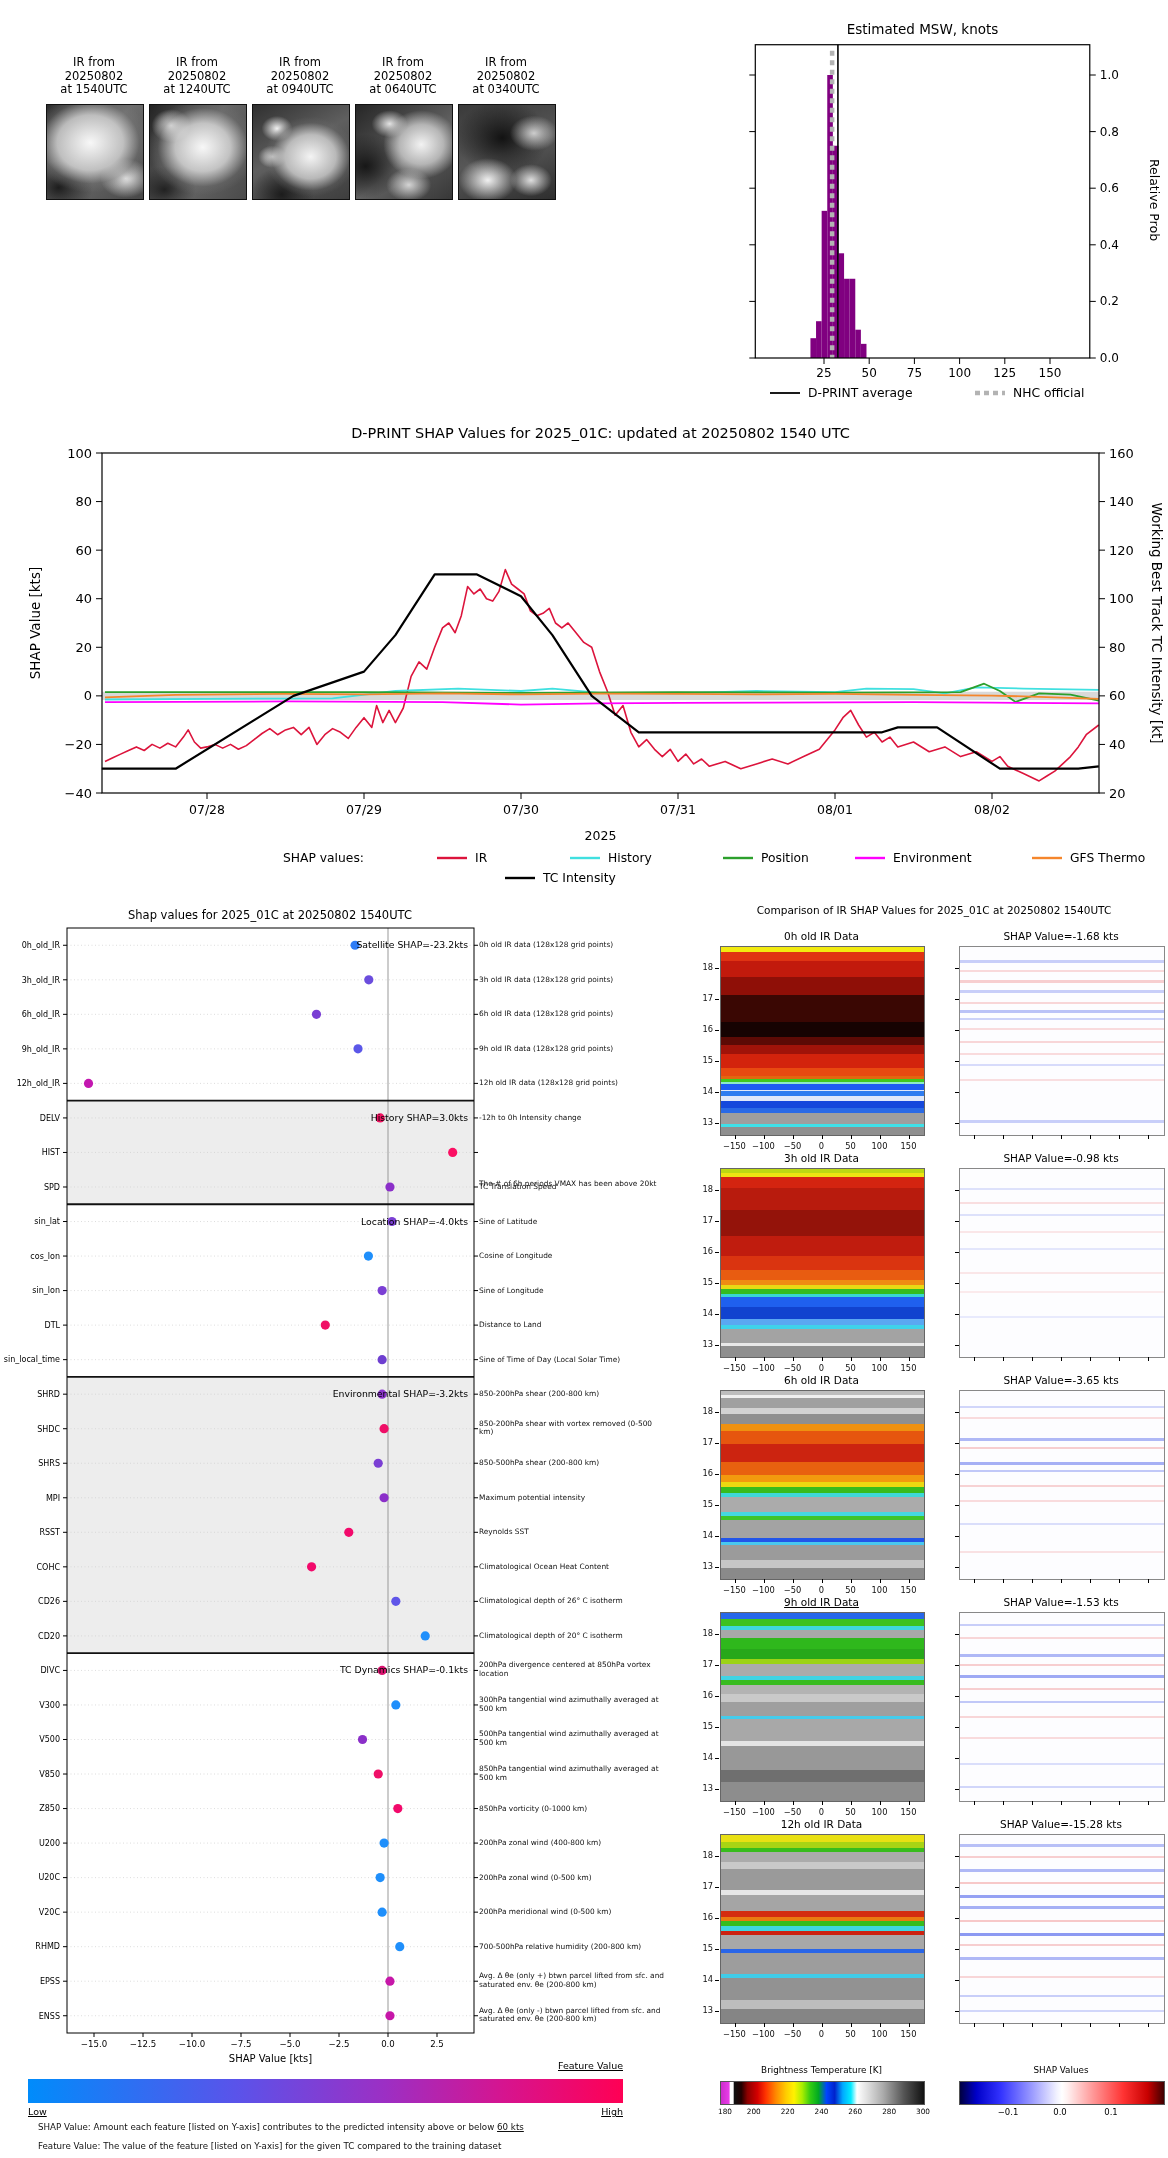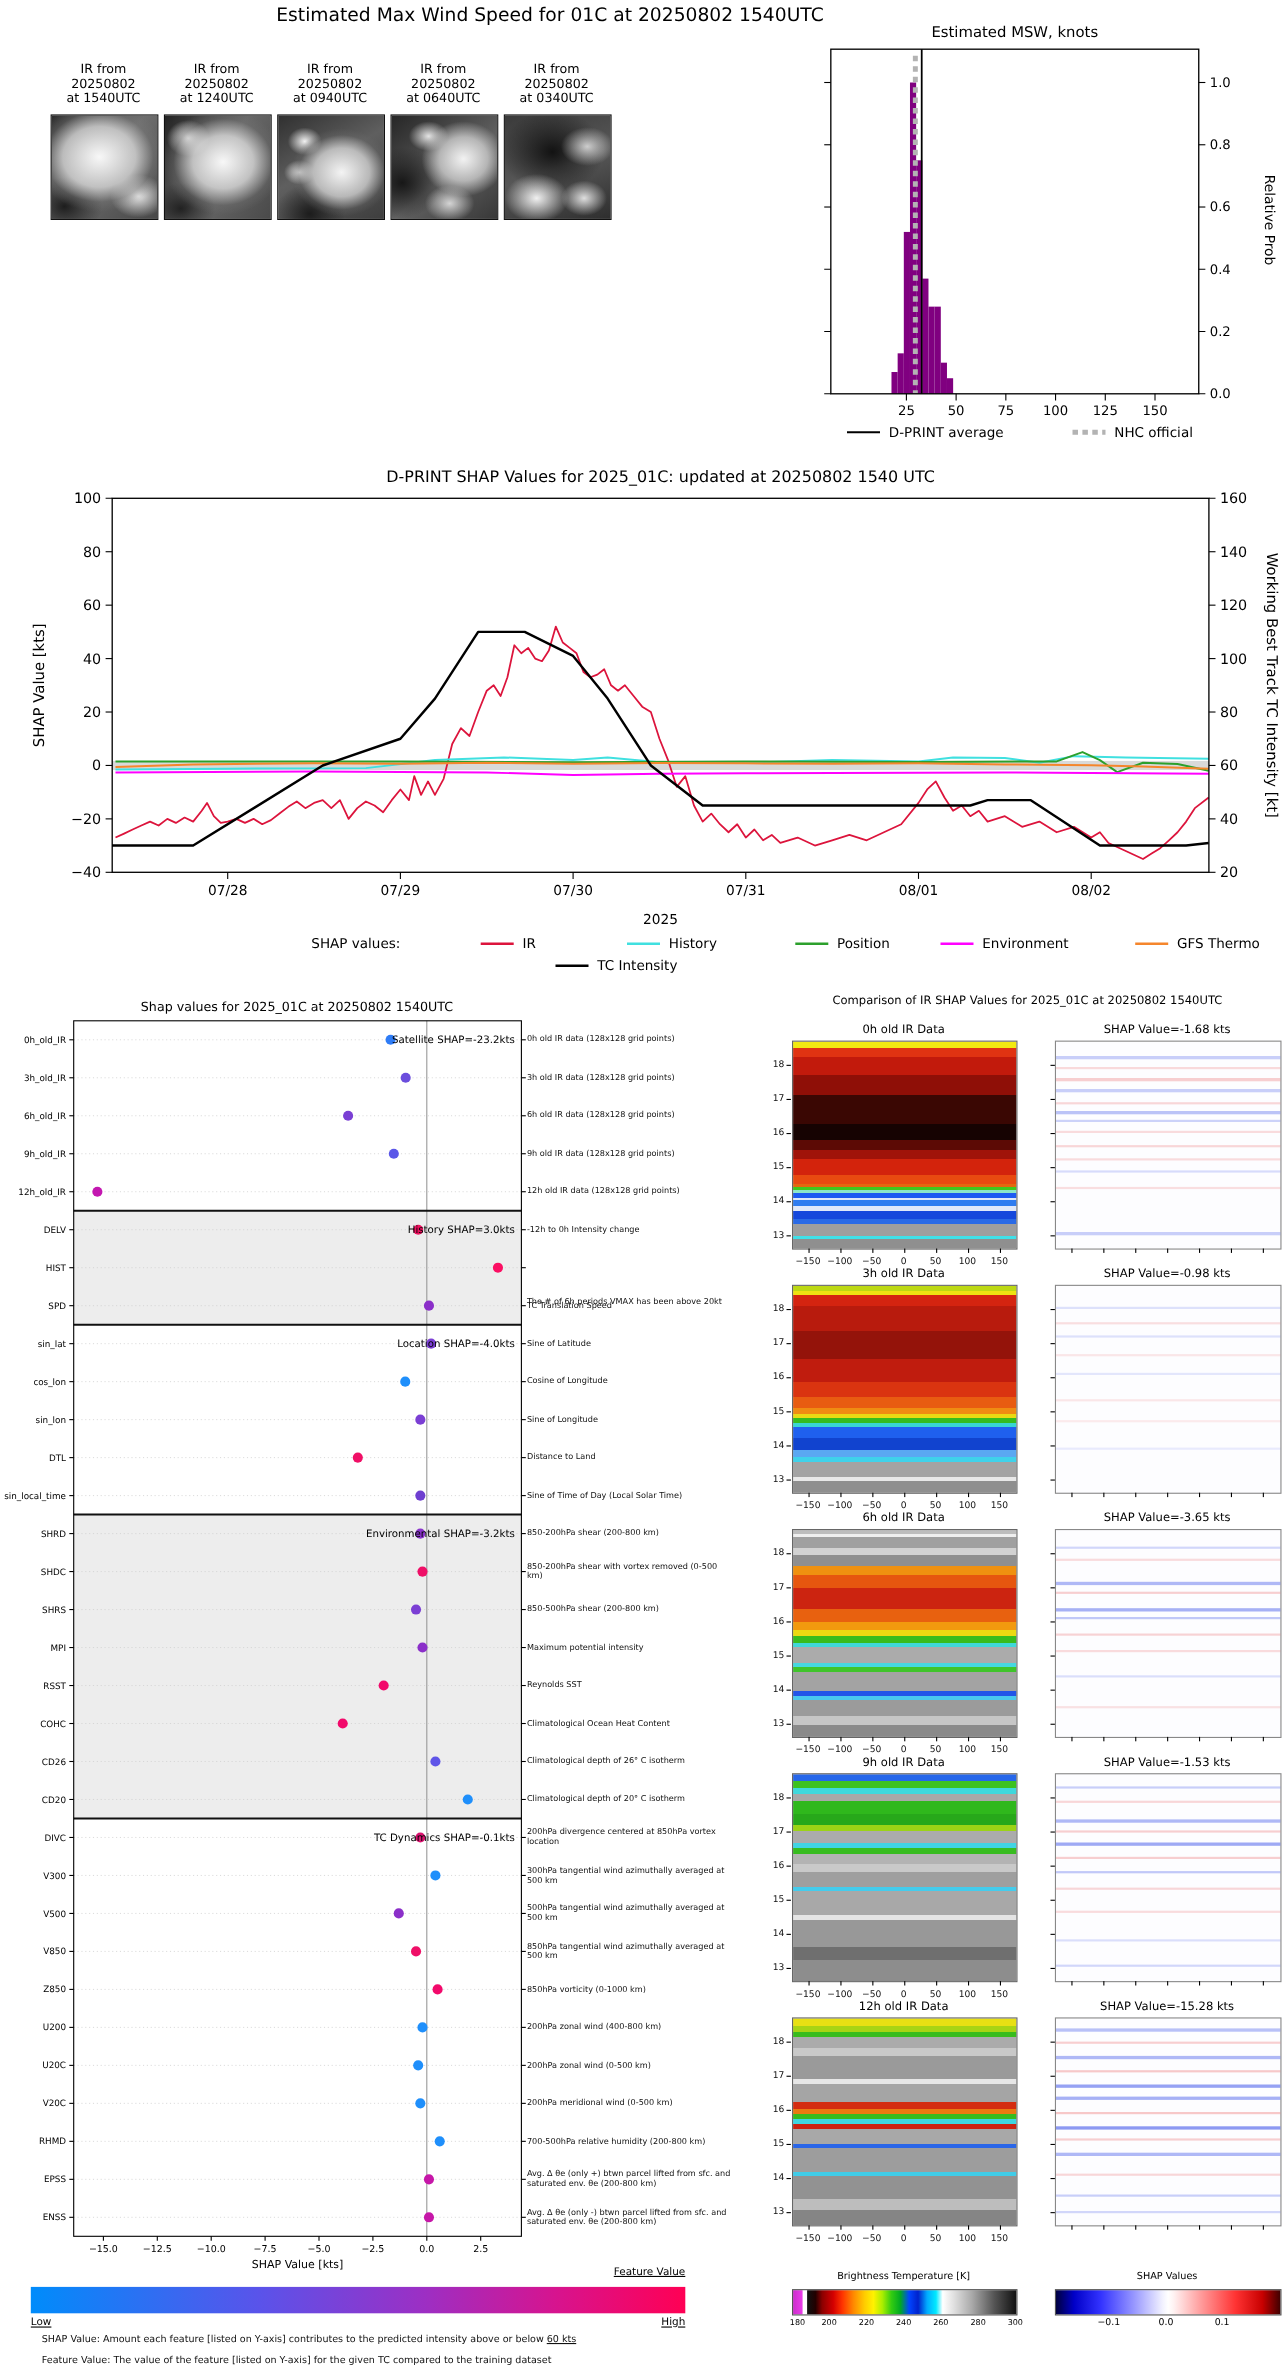--- a/index.html
+++ b/index.html
@@ -20,21 +20,20 @@
   .desc{font-size:7.4px;line-height:8.6px;color:#111;}
   .cb-label{font-size:9.5px;text-decoration:underline;}
   .foot{font-size:8.7px;color:#111;}
   .ul{text-decoration:underline;}
   .tickl{font-size:8.3px;color:#111;}
 </style>
 </head>
 <body>
 
 <div id="root">
-  <div class="abs page-title">Estimated Max Wind Speed for 01C at 20250802 1540UTC</div>
   <div id="ir-row" class="abs" style="left:0;top:54px;width:700px;height:160px;text-decoration:underline;">
       <div class="abs ir-label" style="left: 34px; top: 2px; width: 120px;">
         <div>IR from</div>
         <div>20250802</div>
         <div>at 1540UTC</div>
       </div>
       <div class="abs ir-img ir0" style="left: 46px; top: 50px;"></div>
       <div class="abs ir-label" style="left: 137px; top: 2px; width: 120px;">
         <div>IR from</div>
         <div>20250802</div>
@@ -577,21 +576,21 @@
       <div class="abs tickl" style="left: 107.5px; top: 695px; width: 28px; text-align: center;">0</div>
       <div class="abs" style="left: 150.5px; top: 689px; width: 1px; height: 4px; background: rgb(0, 0, 0);"></div>
       <div class="abs" style="left: 390.1px; top: 689px; width: 1px; height: 4px; background: rgb(0, 0, 0);"></div>
       <div class="abs tickl" style="left: 136.5px; top: 695px; width: 28px; text-align: center;">50</div>
       <div class="abs" style="left: 179.5px; top: 689px; width: 1px; height: 4px; background: rgb(0, 0, 0);"></div>
       <div class="abs" style="left: 419.3px; top: 689px; width: 1px; height: 4px; background: rgb(0, 0, 0);"></div>
       <div class="abs tickl" style="left: 165.5px; top: 695px; width: 28px; text-align: center;">100</div>
       <div class="abs" style="left: 208.5px; top: 689px; width: 1px; height: 4px; background: rgb(0, 0, 0);"></div>
       <div class="abs" style="left: 448.4px; top: 689px; width: 1px; height: 4px; background: rgb(0, 0, 0);"></div>
       <div class="abs tickl" style="left: 194.5px; top: 695px; width: 28px; text-align: center;">150</div>
-      <div class="abs hm-title" style="left: 20px; top: 706px; width: 203px;">9h old IR Data</div>
+      <div class="abs hm-title" style="left: 20px; top: 706px; width: 203px; text-decoration: underline;">9h old IR Data</div>
       <div class="abs hm-title" style="left: 259px; top: 706px; width: 204px;">SHAP Value=-1.53 kts</div>
       <div class="abs" style="left: 20px; top: 722px; width: 203px; height: 188px; border: 1px solid rgb(102, 102, 102); background: linear-gradient(rgb(39, 103, 234) 0%, rgb(39, 103, 234) 3.01%, rgb(61, 194, 31) 3.01%, rgb(61, 194, 31) 6.83%, rgb(63, 216, 220) 6.83%, rgb(63, 216, 220) 9.29%, rgb(168, 168, 168) 9.29%, rgb(168, 168, 168) 13.11%, rgb(47, 184, 28) 13.11%, rgb(47, 184, 28) 19.26%, rgb(39, 168, 26) 19.26%, rgb(39, 168, 26) 24.73%, rgb(156, 211, 21) 24.73%, rgb(156, 211, 21) 27.19%, rgb(171, 171, 171) 27.19%, rgb(171, 171, 171) 33.33%, rgb(64, 212, 228) 33.33%, rgb(64, 212, 228) 35.52%, rgb(56, 188, 32) 35.52%, rgb(56, 188, 32) 38.52%, rgb(179, 179, 179) 38.52%, rgb(179, 179, 179) 43.31%, rgb(201, 201, 201) 43.31%, rgb(201, 201, 201) 47.13%, rgb(159, 159, 159) 47.13%, rgb(159, 159, 159) 54.64%, rgb(68, 204, 236) 54.64%, rgb(68, 204, 236) 56.56%, rgb(168, 168, 168) 56.56%, rgb(168, 168, 168) 68.17%, rgb(228, 228, 228) 68.17%, rgb(228, 228, 228) 70.63%, rgb(152, 152, 152) 70.63%, rgb(152, 152, 152) 83.61%, rgb(111, 111, 111) 83.61%, rgb(111, 111, 111) 89.75%, rgb(141, 141, 141) 89.75%, rgb(141, 141, 141) 100%);"></div>
       <div class="abs" style="left: 259px; top: 722px; width: 204px; height: 188px; border: 1px solid rgb(136, 136, 136); background: rgb(253, 253, 255);">
         <div class="abs" style="left: 0px; top: 11.3px; width: 100%; height: 2px; background: rgba(80, 100, 235, 0.3);"></div>
         <div class="abs" style="left: 0px; top: 24.4px; width: 100%; height: 2px; background: rgba(235, 100, 100, 0.25);"></div>
         <div class="abs" style="left: 0px; top: 41.4px; width: 100%; height: 3px; background: rgba(80, 100, 235, 0.45);"></div>
         <div class="abs" style="left: 0px; top: 50.8px; width: 100%; height: 2px; background: rgba(235, 100, 100, 0.3);"></div>
         <div class="abs" style="left: 0px; top: 62px; width: 100%; height: 3px; background: rgba(80, 100, 235, 0.55);"></div>
         <div class="abs" style="left: 0px; top: 75.2px; width: 100%; height: 2px; background: rgba(235, 100, 100, 0.3);"></div>
         <div class="abs" style="left: 0px; top: 88.4px; width: 100%; height: 2px; background: rgba(80, 100, 235, 0.35);"></div>

